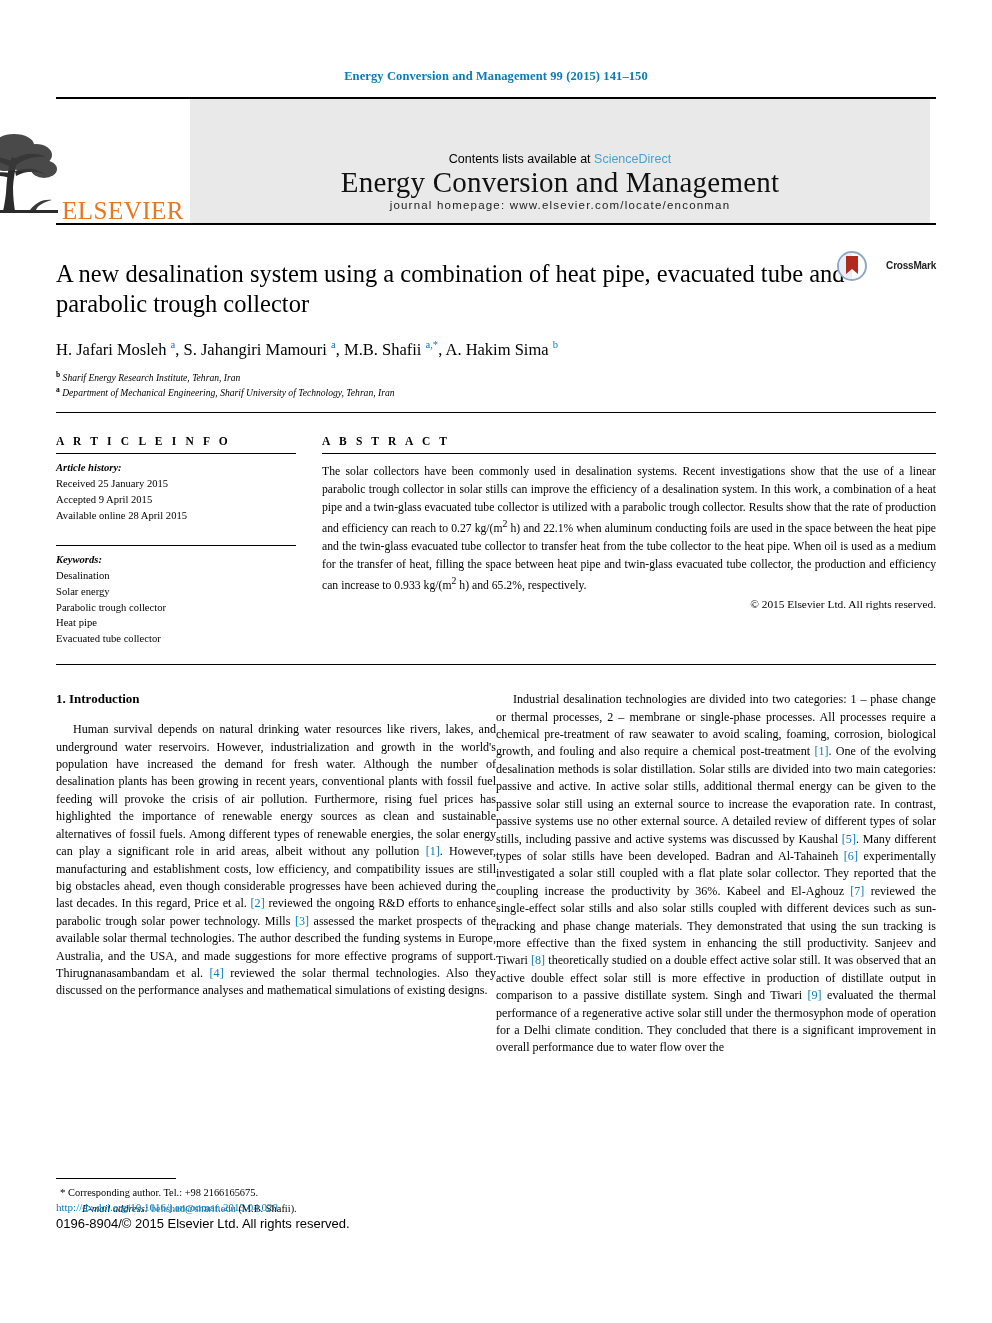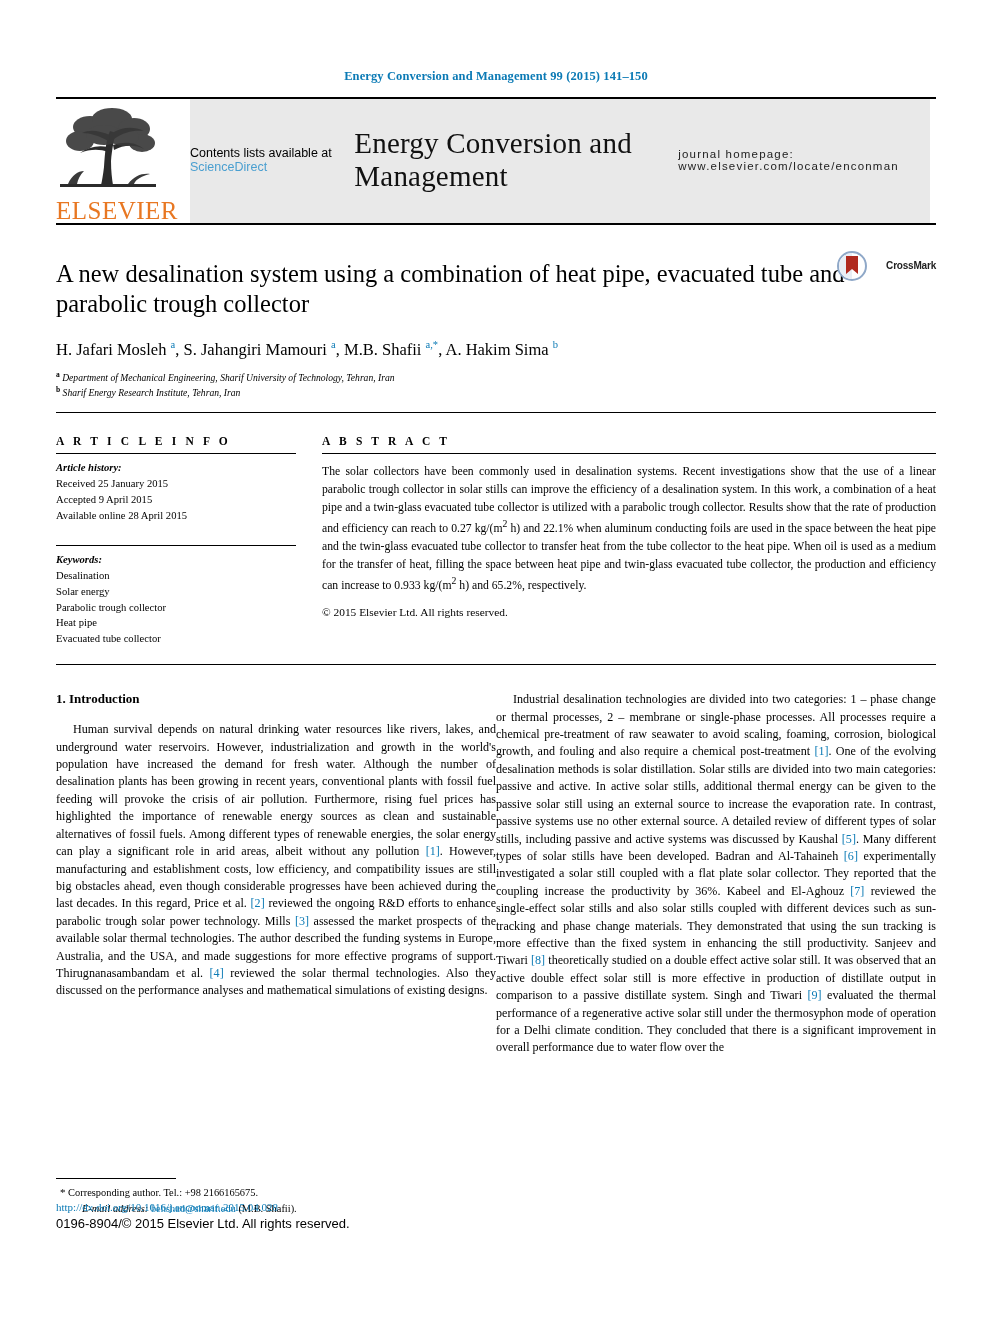--- a/index.html
+++ b/index.html
@@ -40,41 +40,41 @@
     margin-top: 14px;
     border-top: 2px solid #000;
     display: flex;
     align-items: stretch;
     height: 124px;
   }
   .elsevier-logo {
     width: 128px;
     flex: 0 0 128px;
     display: flex;
-    flex-direction: column;
-    align-items: flex-start;
+    flex-direction: row;
+    align-items: flex-end;
     justify-content: flex-end;
     padding-top: 6px;
   }
   .tree-wrap { width: 104px; height: 92px; }
   .elsevier-word {
     color: #e87722;
     font-family: "Liberation Serif", serif;
     font-size: 25px;
     letter-spacing: .5px;
     line-height: 1;
     margin-top: 1px;
   }
   .masthead-center {
     flex: 1 1 auto;
     background: #e9e9e9;
     display: flex;
-    flex-direction: row;
+    flex-direction: column;
     align-items: center;
-    justify-content: flex-start;
+    justify-content: flex-end;
     padding: 11px 0 12px 0;
     margin-left: 6px;
     margin-right: 6px;
   }
   .contents-line {
     font-family: "Liberation Sans", sans-serif;
     font-size: 12.5px;
     color: #000;
   }
   .contents-line .sd {
@@ -184,23 +184,24 @@
   .info-body .lead { font-style: italic; font-weight: bold; }
   .kw-block { margin-top: 14px; padding-top: 7px; }
   .abstract-body {
     font-family: "Liberation Serif", serif;
     font-size: 11.7px;
     line-height: 1.53;
     text-align: justify;
     padding-top: 9px;
   }
   .copyright {
+    text-align: right;
     font-family: "Liberation Serif", serif;
     font-size: 11.4px;
-    margin-top: 12px;
+    margin-top: 4px;
   }
 
   
   .body-wrap {
     border-top: 1px solid #000;
     margin-top: 17px;
     padding-top: 26px;
     display: flex;
   }
   .body-col {
@@ -323,22 +324,22 @@
         <circle cx="15" cy="15" r="14" fill="#ffffff" stroke="#8fa8c8" stroke-width="2"></circle>
         <path d="M15 2 a13 13 0 0 0 0 26 z" fill="#e9eef5"></path>
         <path d="M9 5 h12 v18 l-6 -5 l-6 5 z" fill="#b02a1f"></path>
       </svg>
       <span class="crossmark-text">CrossMark</span>
     </div>
 
     <div class="authors">H. Jafari Mosleh <sup>a</sup>, S. Jahangiri Mamouri <sup>a</sup>, M.B. Shafii <sup>a,*</sup>, A. Hakim Sima <sup>b</sup></div>
 
     <div class="affil">
+      <div><sup>b</sup> <span>Sharif Energy Research Institute, Tehran, Iran</span></div>
       <div><sup>a</sup> <span>Department of Mechanical Engineering, Sharif University of Technology, Tehran, Iran</span></div>
-      <div><sup>b</sup> <span>Sharif Energy Research Institute, Tehran, Iran</span></div>
     </div>
   </div>
 
   <div class="info-abstract">
 
     <div class="col-info">
       <div class="sec-head">A R T I C L E     I N F O</div>
       <div class="rule"></div>
       <div class="info-body">
         <div class="lead">Article history:</div>

